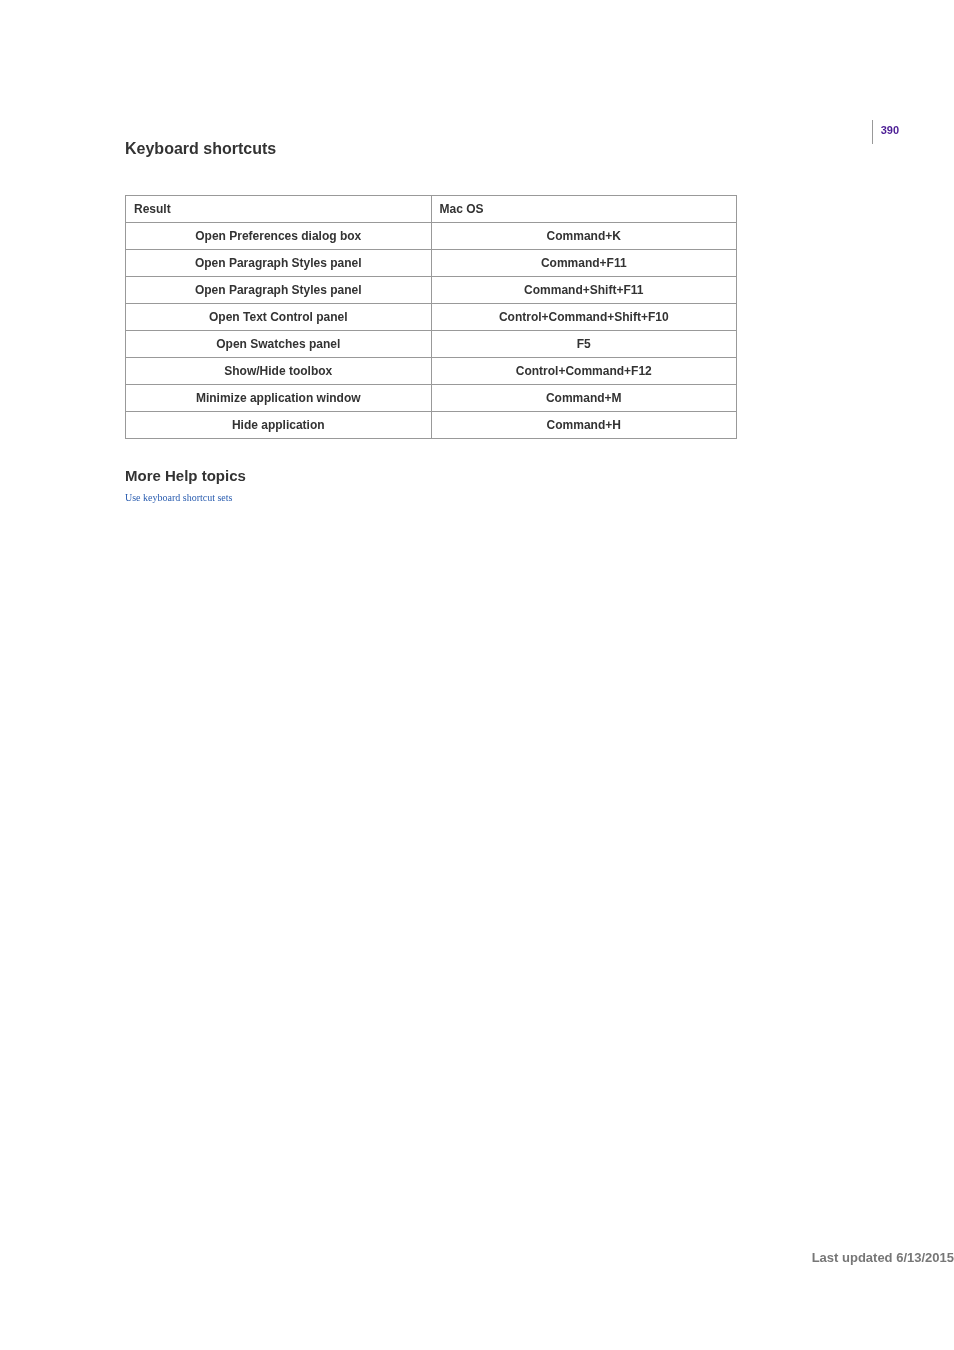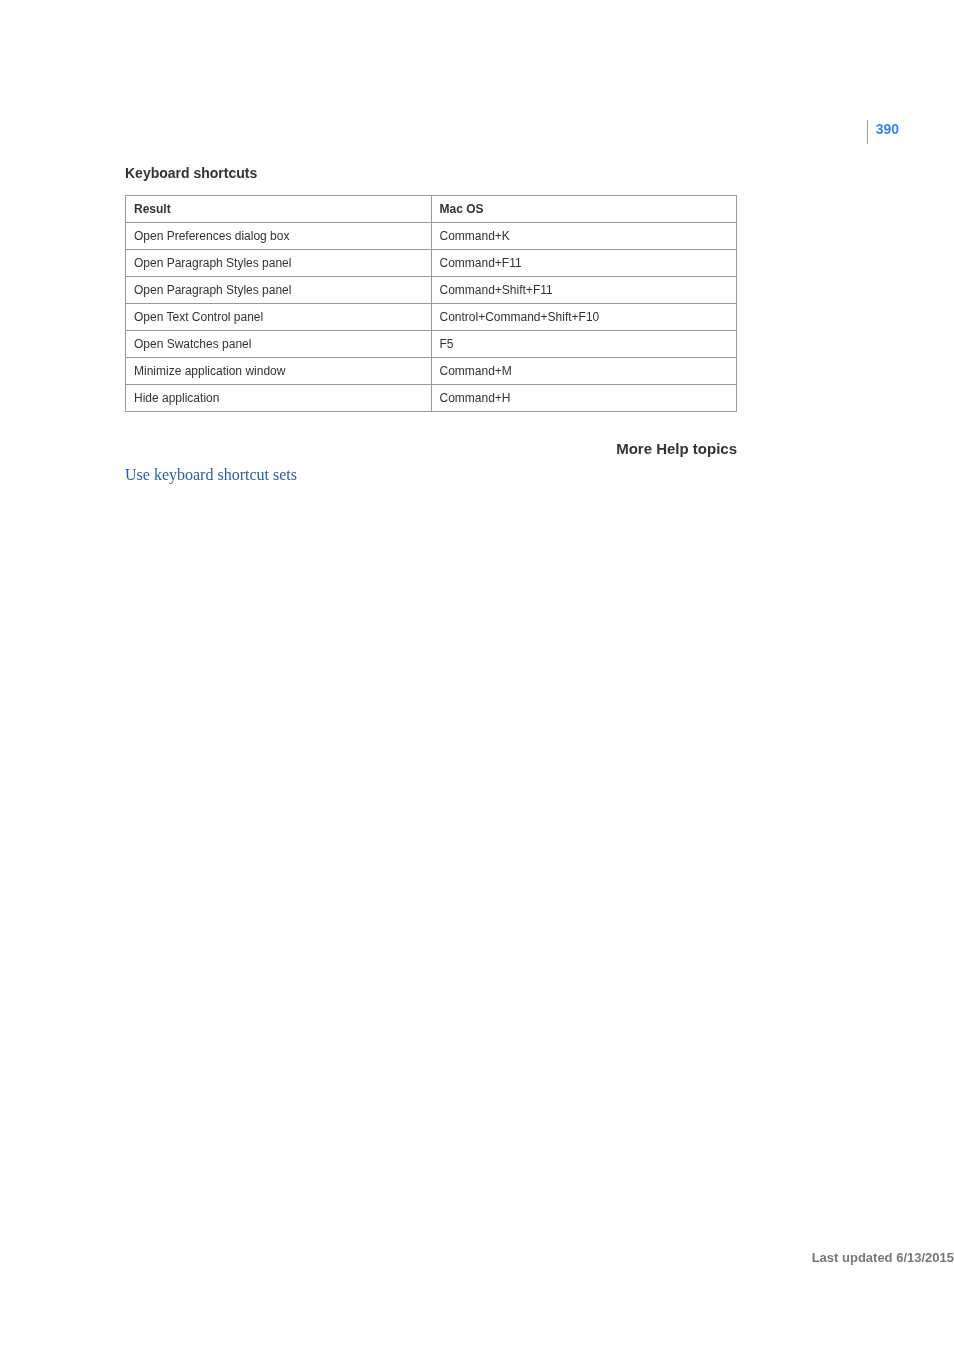--- a/index.html
+++ b/index.html
@@ -17,32 +17,31 @@
     }
     .page-number-wrap {
       position: absolute;
       top: 120px;
       right: 55px;
       border-left: 1px solid #999;
       padding-left: 8px;
       padding-bottom: 6px;
     }
     .page-number {
-      font-size: 14px;
+      font-size: 11px;
       font-weight: bold;
-      color: #3b82f6;
+      color: #4c1d95;
     }
     .section-header {
       position: absolute;
       top: 140px;
       left: 125px;
-      font-size: 14px;
+      font-size: 16px;
       font-weight: bold;
       color: #333;
-      margin-top: 25px;
     }
     .content {
       position: absolute;
       top: 195px;
       left: 125px;
       width: 612px;
     }
     table.shortcuts {
       border-collapse: collapse;
       width: 100%;
@@ -53,38 +52,38 @@
       border: 1px solid #999;
       padding: 6px 8px;
       text-align: left;
       vertical-align: middle;
     }
     table.shortcuts th {
       font-weight: bold;
       background: #fff;
     }
     table.shortcuts td {
-      font-weight: normal;
+      font-weight: bold;
+      text-align: center;
     }
     .col-result {
       width: 50%;
     }
     .col-macos {
       width: 50%;
     }
     .more-help-heading {
       margin-top: 28px;
       font-size: 15px;
       font-weight: bold;
       color: #333;
-      text-align: right;
     }
     .help-link {
       font-family: "Minion Pro", Georgia, "Times New Roman", serif;
-      font-size: 16px;
+      font-size: 10px;
       color: #2a5db0;
       margin-top: 6px;
       line-height: 1.5;
       display: block;
       cursor: pointer;
     }
     .footer {
       position: absolute;
       bottom: 85px;
       left: 0;
@@ -127,20 +126,24 @@
       </tr>
       <tr>
         <td>Open Text Control panel</td>
         <td>Control+Command+Shift+F10</td>
       </tr>
       <tr>
         <td>Open Swatches panel</td>
         <td>F5</td>
       </tr>
       <tr>
+        <td>Show/Hide toolbox</td>
+        <td>Control+Command+F12</td>
+      </tr>
+      <tr>
         <td>Minimize application window</td>
         <td>Command+M</td>
       </tr>
       <tr>
         <td>Hide application</td>
         <td>Command+H</td>
       </tr>
     </tbody>
   </table>
 

